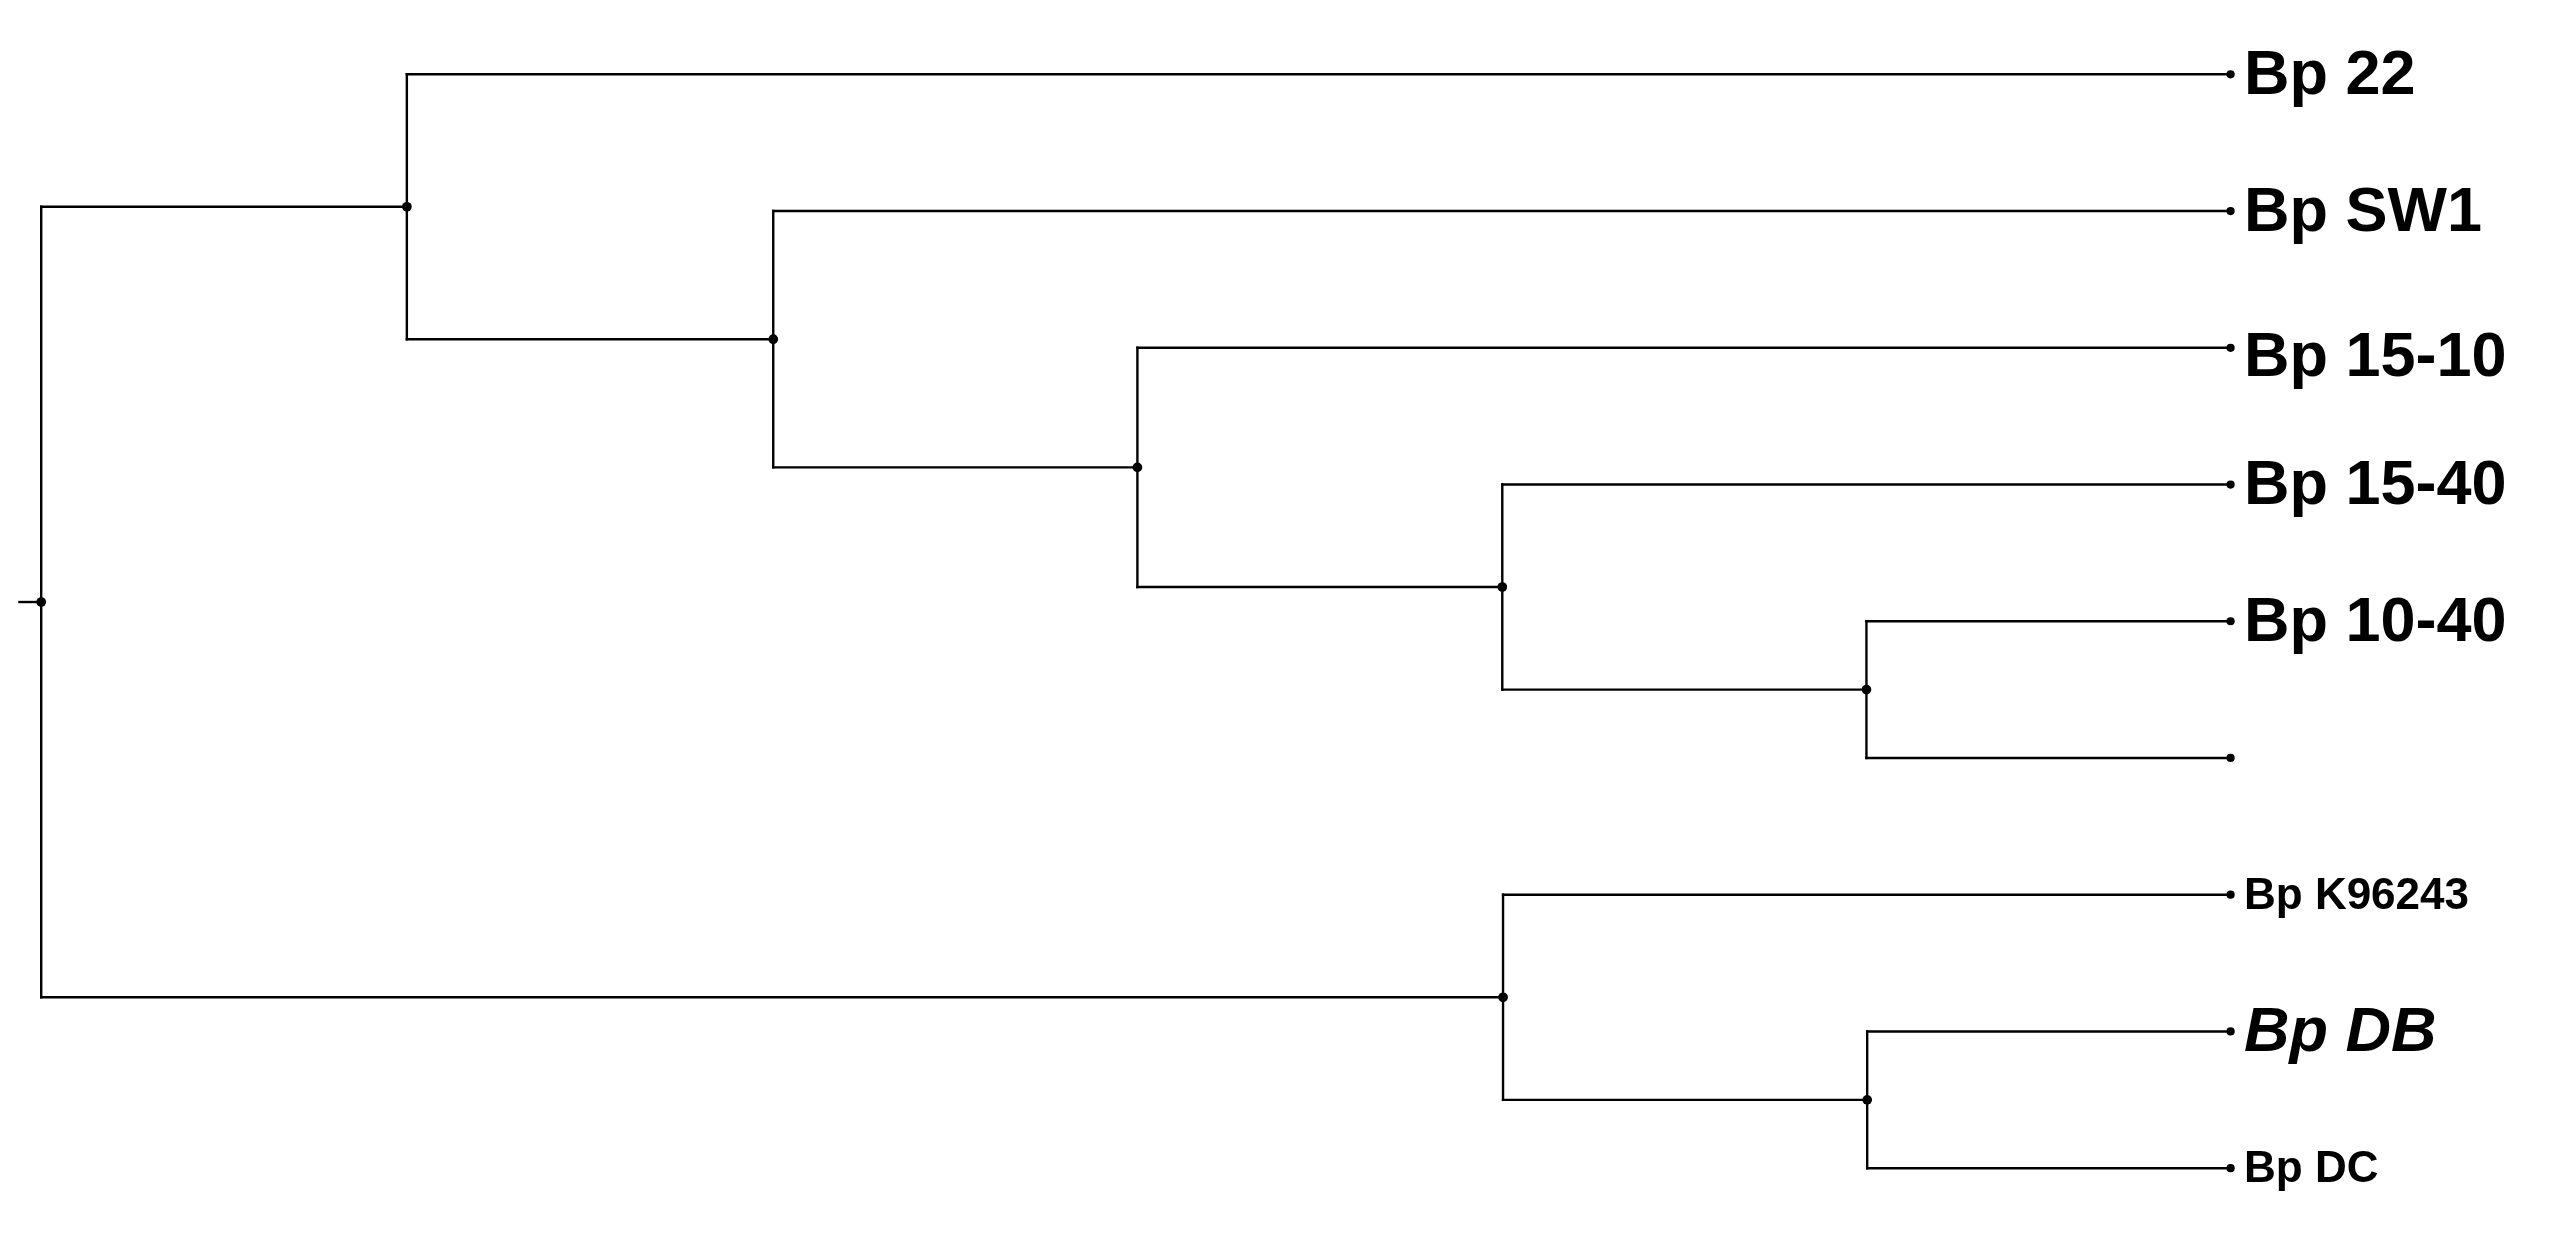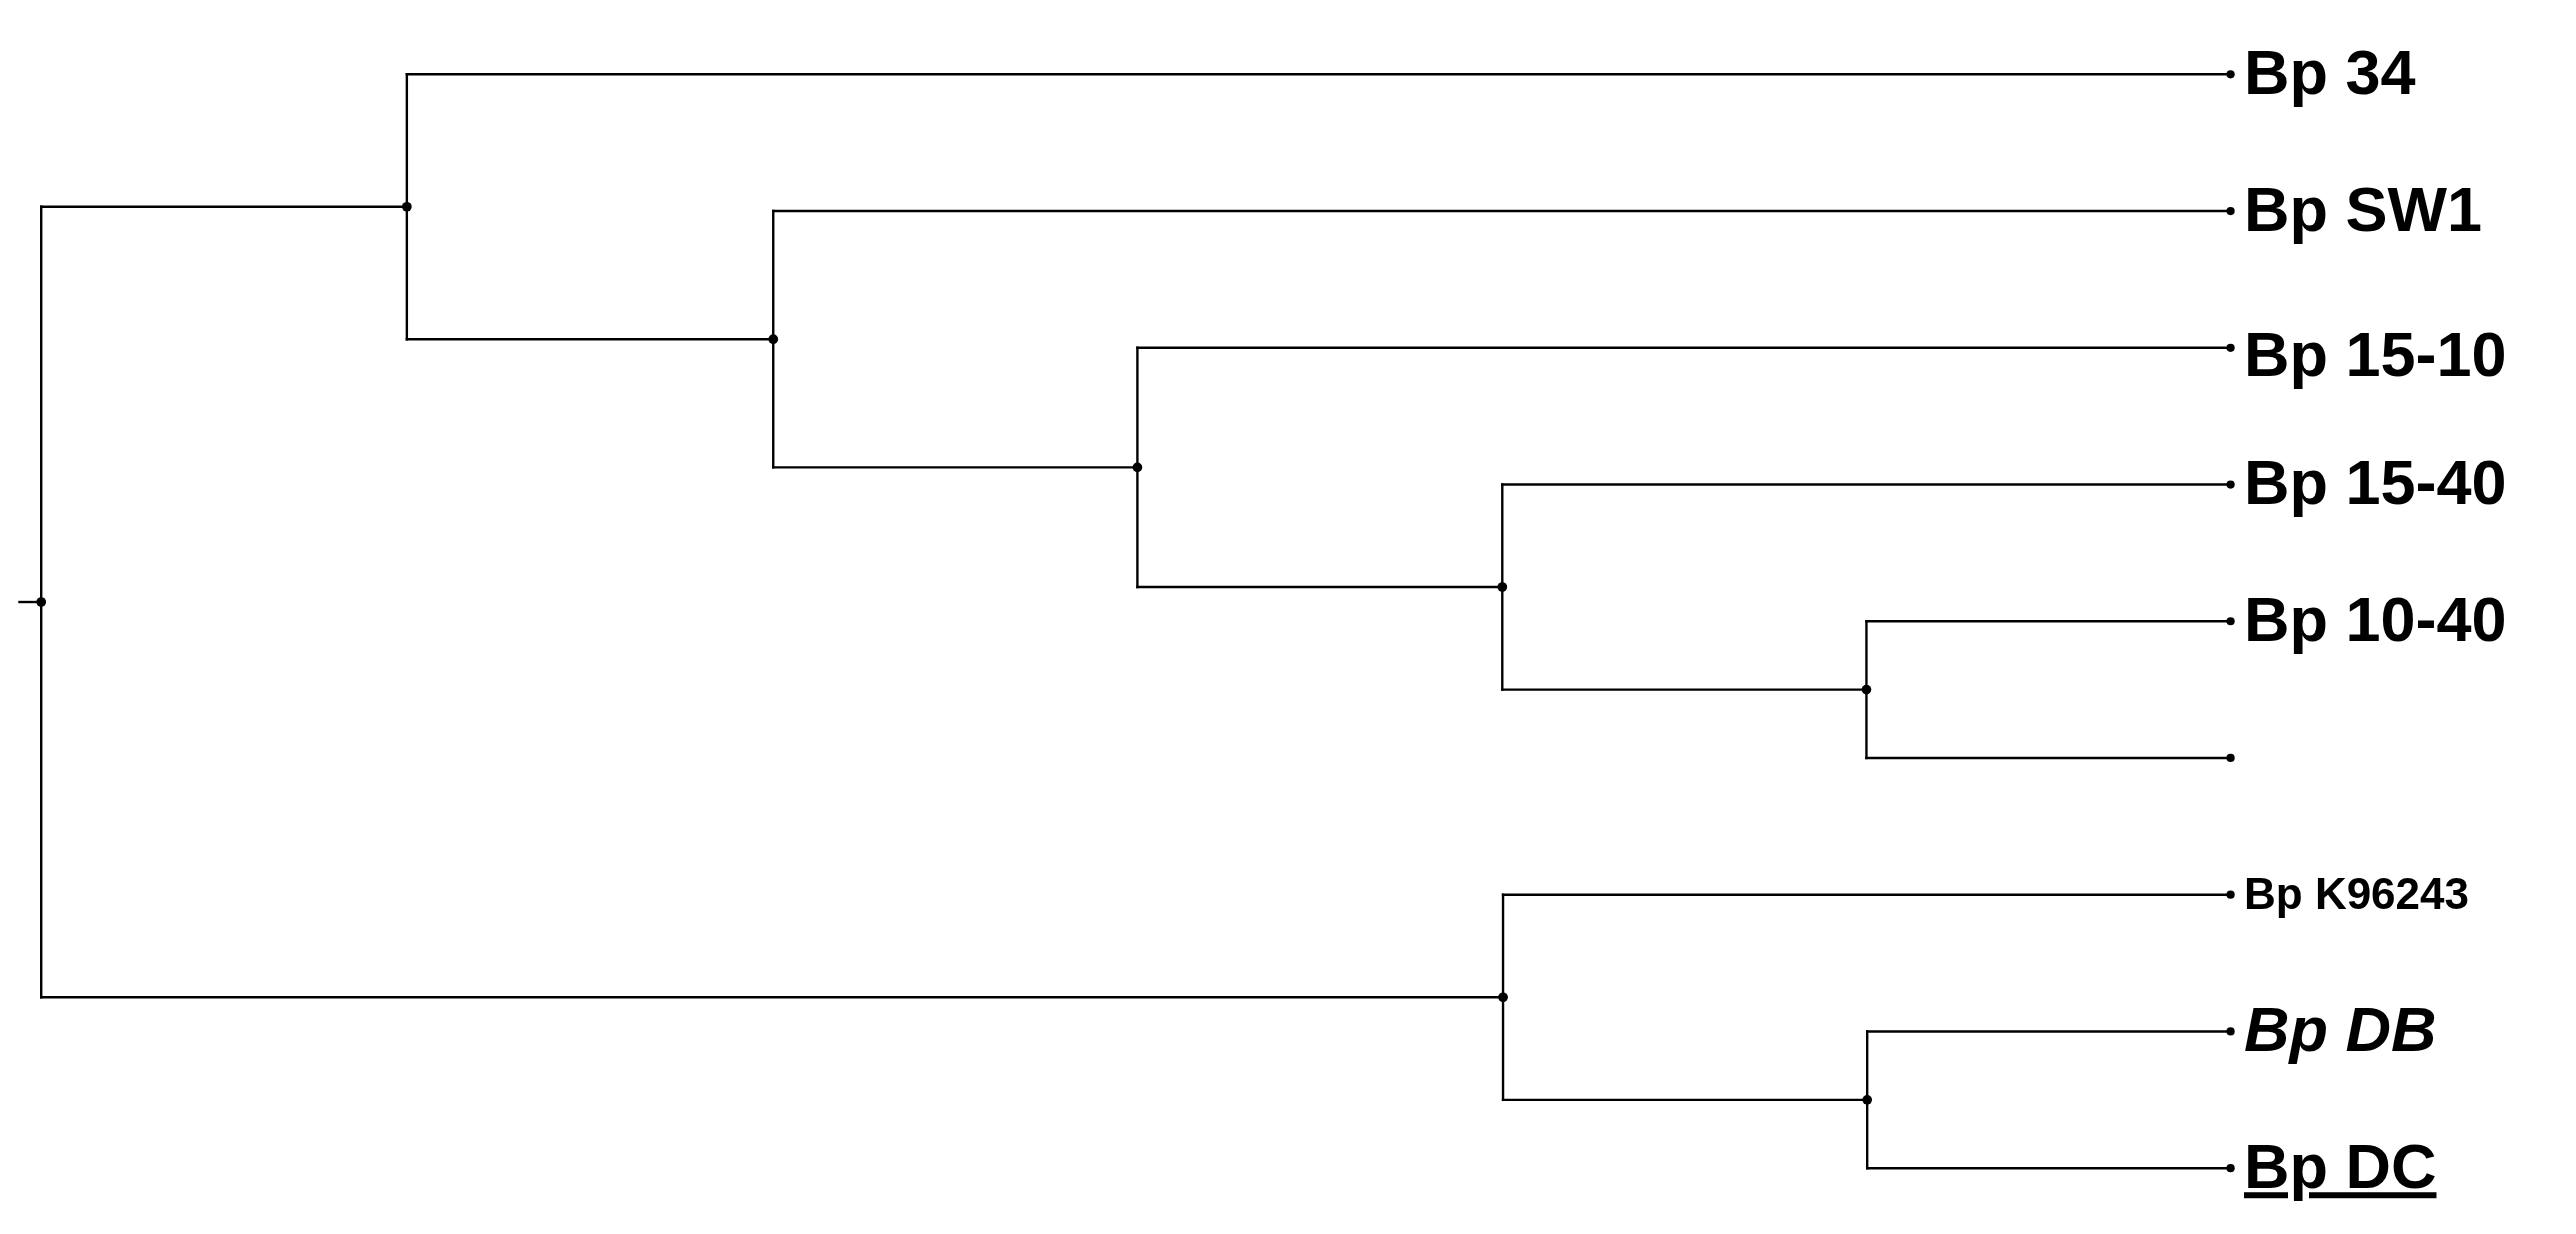--- a/index.html
+++ b/index.html
@@ -74,22 +74,22 @@
       <line x1="2006" y1="1194" x2="2977" y2="1194" stroke="#000000" stroke-width="3.2" stroke-linecap="square"></line>
       <line x1="2006" y1="1467.75" x2="2492" y2="1467.75" stroke="#000000" stroke-width="3.2" stroke-linecap="square"></line>
       <circle cx="2006" cy="1330.875" r="6.5" fill="#000000"></circle>
       <line x1="55" y1="275.796875" x2="55" y2="1330.875" stroke="#000000" stroke-width="3.2" stroke-linecap="square"></line>
       <line x1="55" y1="275.796875" x2="543" y2="275.796875" stroke="#000000" stroke-width="3.2" stroke-linecap="square"></line>
       <line x1="55" y1="1330.875" x2="2006" y2="1330.875" stroke="#000000" stroke-width="3.2" stroke-linecap="square"></line>
       <circle cx="55" cy="803.3359375" r="6.5" fill="#000000"></circle>
       <line x1="26" y1="803.3359375" x2="55" y2="803.3359375" stroke="#000000" stroke-width="3.2" stroke-linecap="square"></line>
     </svg>
 
-  <span class="leaf-label" style="left: 2244px; top: 74px; font-size: 63px; color: rgb(0, 0, 0);">Bp 34</span>
+  <span class="leaf-label" style="left: 2244px; top: 74px; font-size: 63px; color: rgb(0, 0, 0);">Bp 22</span>
   <span class="leaf-label" style="left: 2244px; top: 211px; font-size: 63px; color: rgb(0, 0, 0);">Bp SW1</span>
   <span class="leaf-label" style="left: 2244px; top: 356px; font-size: 63px; color: rgb(0, 0, 0);">Bp 15-10</span>
   <span class="leaf-label" style="left: 2244px; top: 484px; font-size: 63px; color: rgb(0, 0, 0);">Bp 15-40</span>
   <span class="leaf-label" style="left: 2244px; top: 621px; font-size: 63px; color: rgb(0, 0, 0);">Bp 10-40</span>
   <span class="leaf-label" style="left: 2244px; top: 895px; font-size: 44px; color: rgb(0, 0, 0);">Bp K96243</span>
   <span class="leaf-label" style="left: 2244px; top: 1031px; font-size: 63px; color: rgb(0, 0, 0); font-style: italic;">Bp DB</span>
-  <span class="leaf-label" style="left: 2244px; top: 1168px; font-size: 63px; color: rgb(0, 0, 0); text-decoration: underline;">Bp DC</span>
+  <span class="leaf-label" style="left: 2244px; top: 1168px; font-size: 44px; color: rgb(0, 0, 0);">Bp DC</span>
 </div>
 
 
 </body></html>

